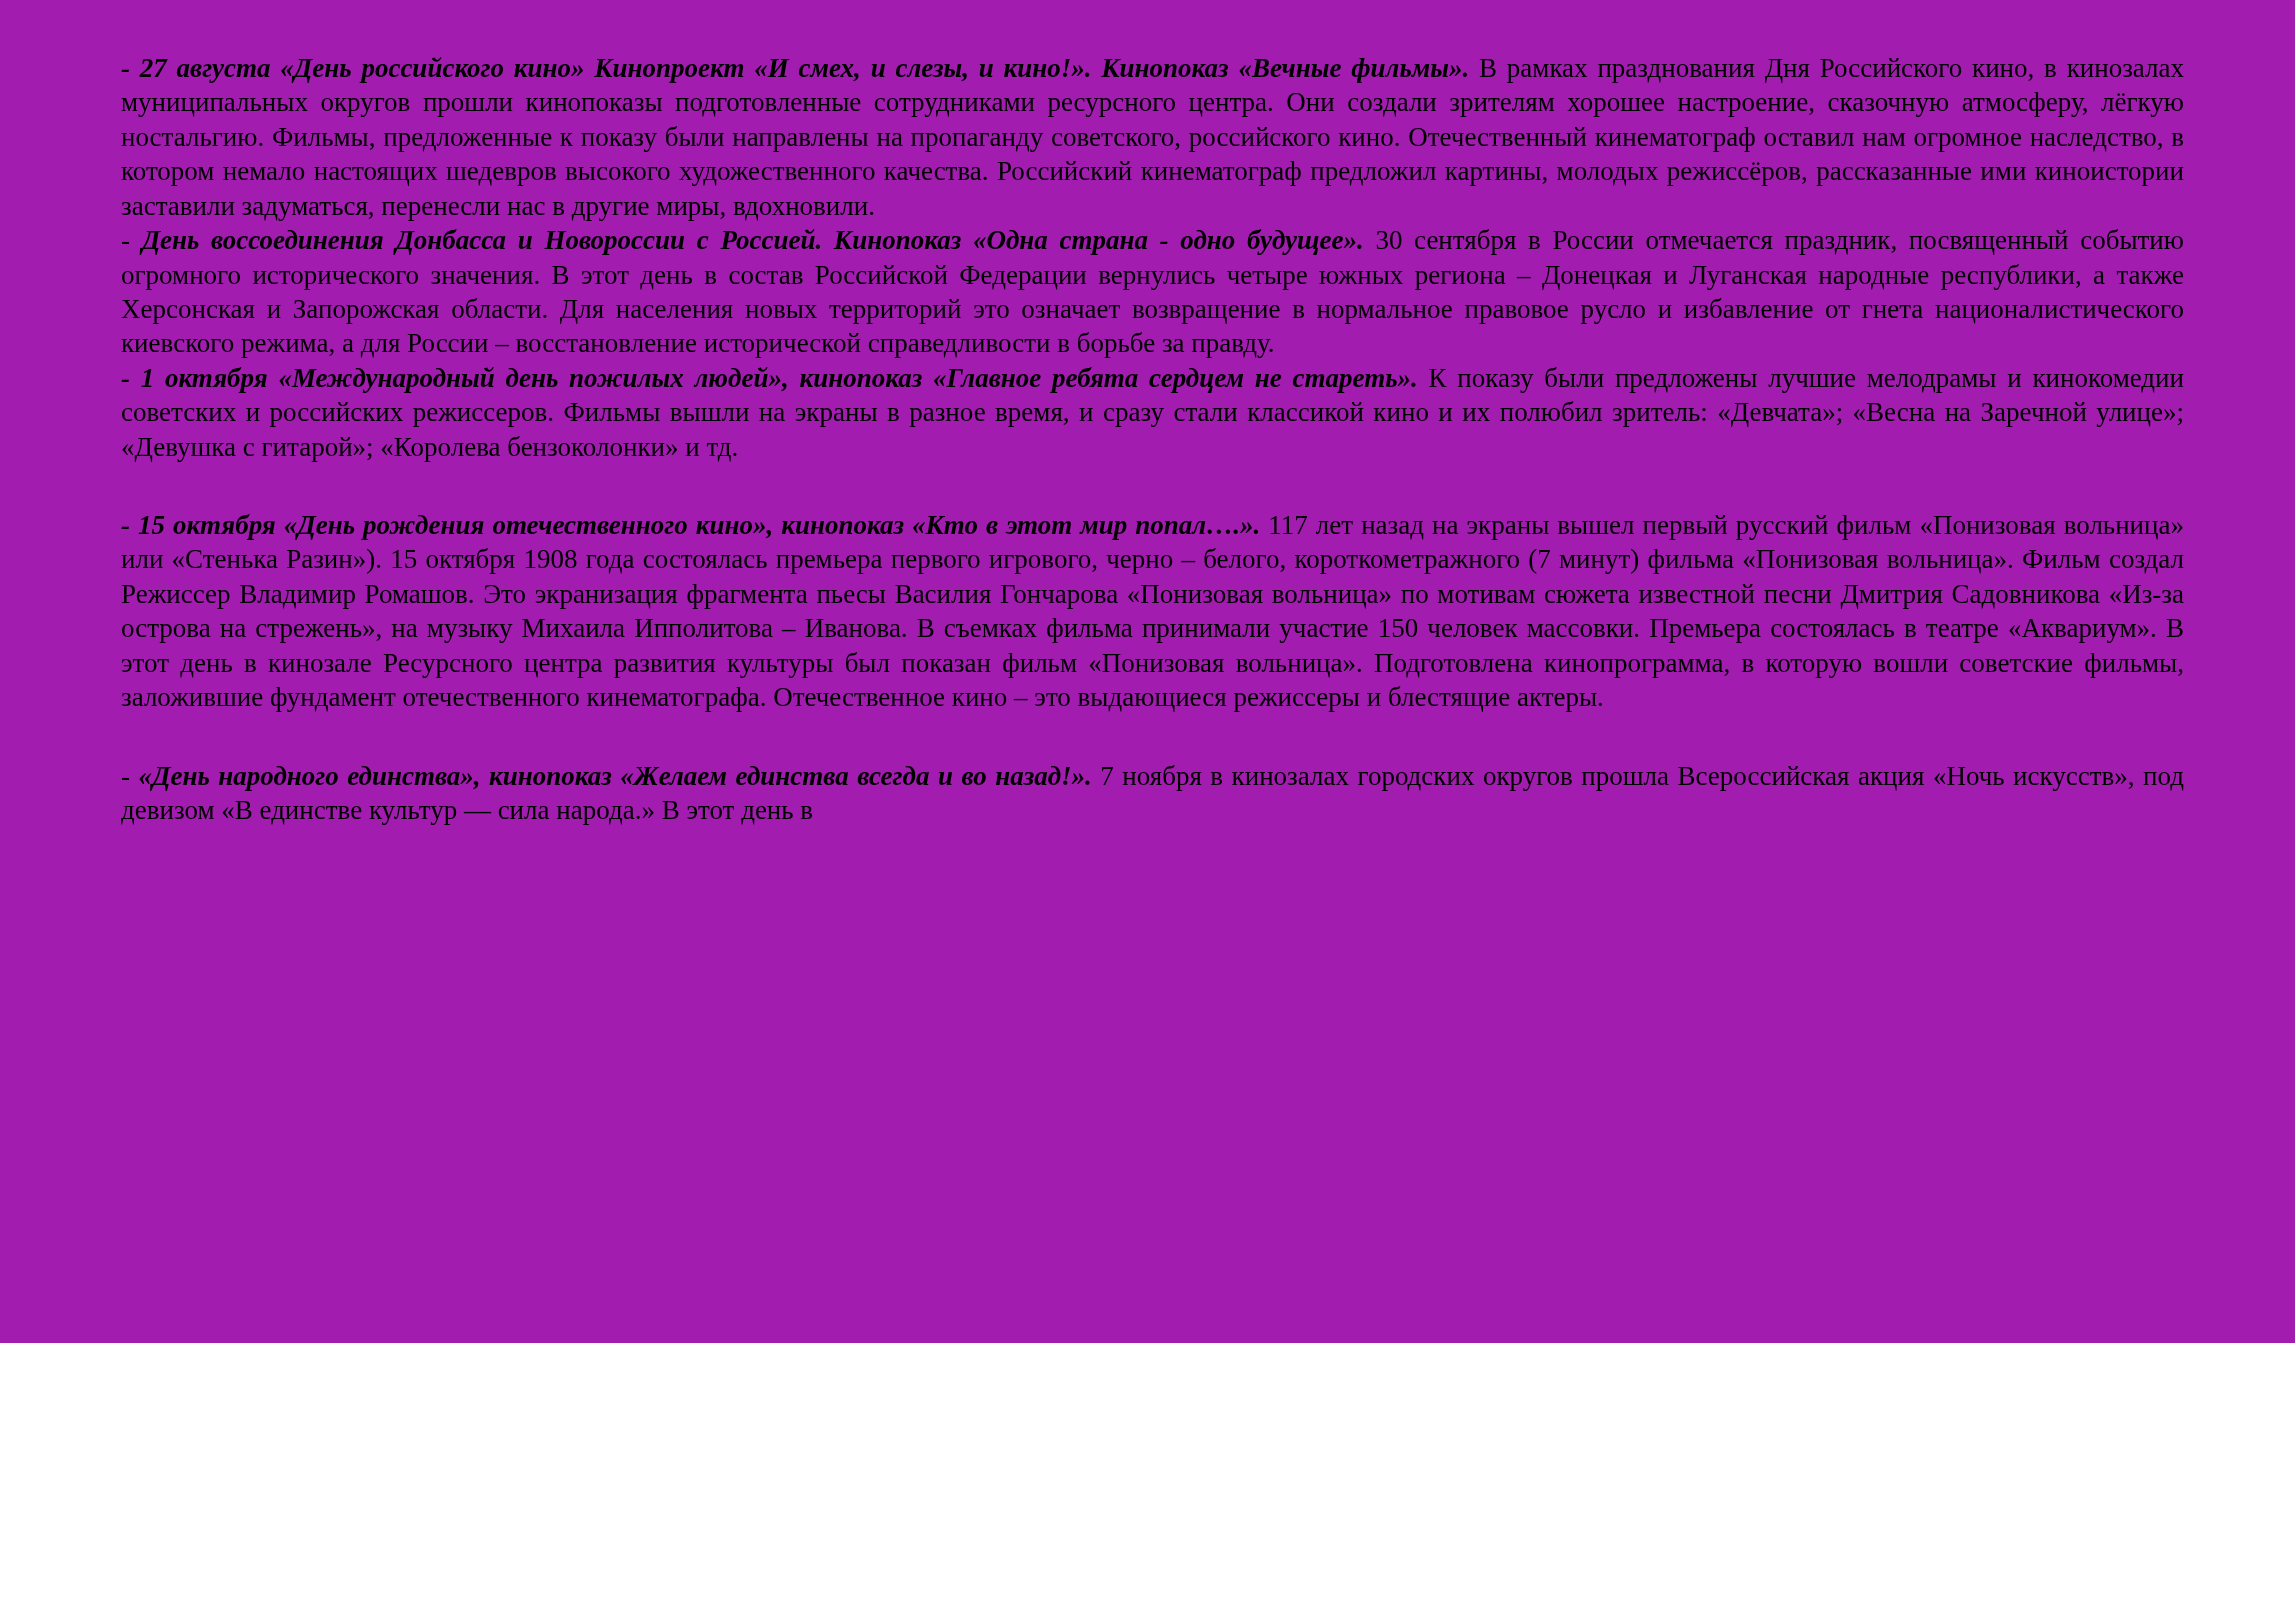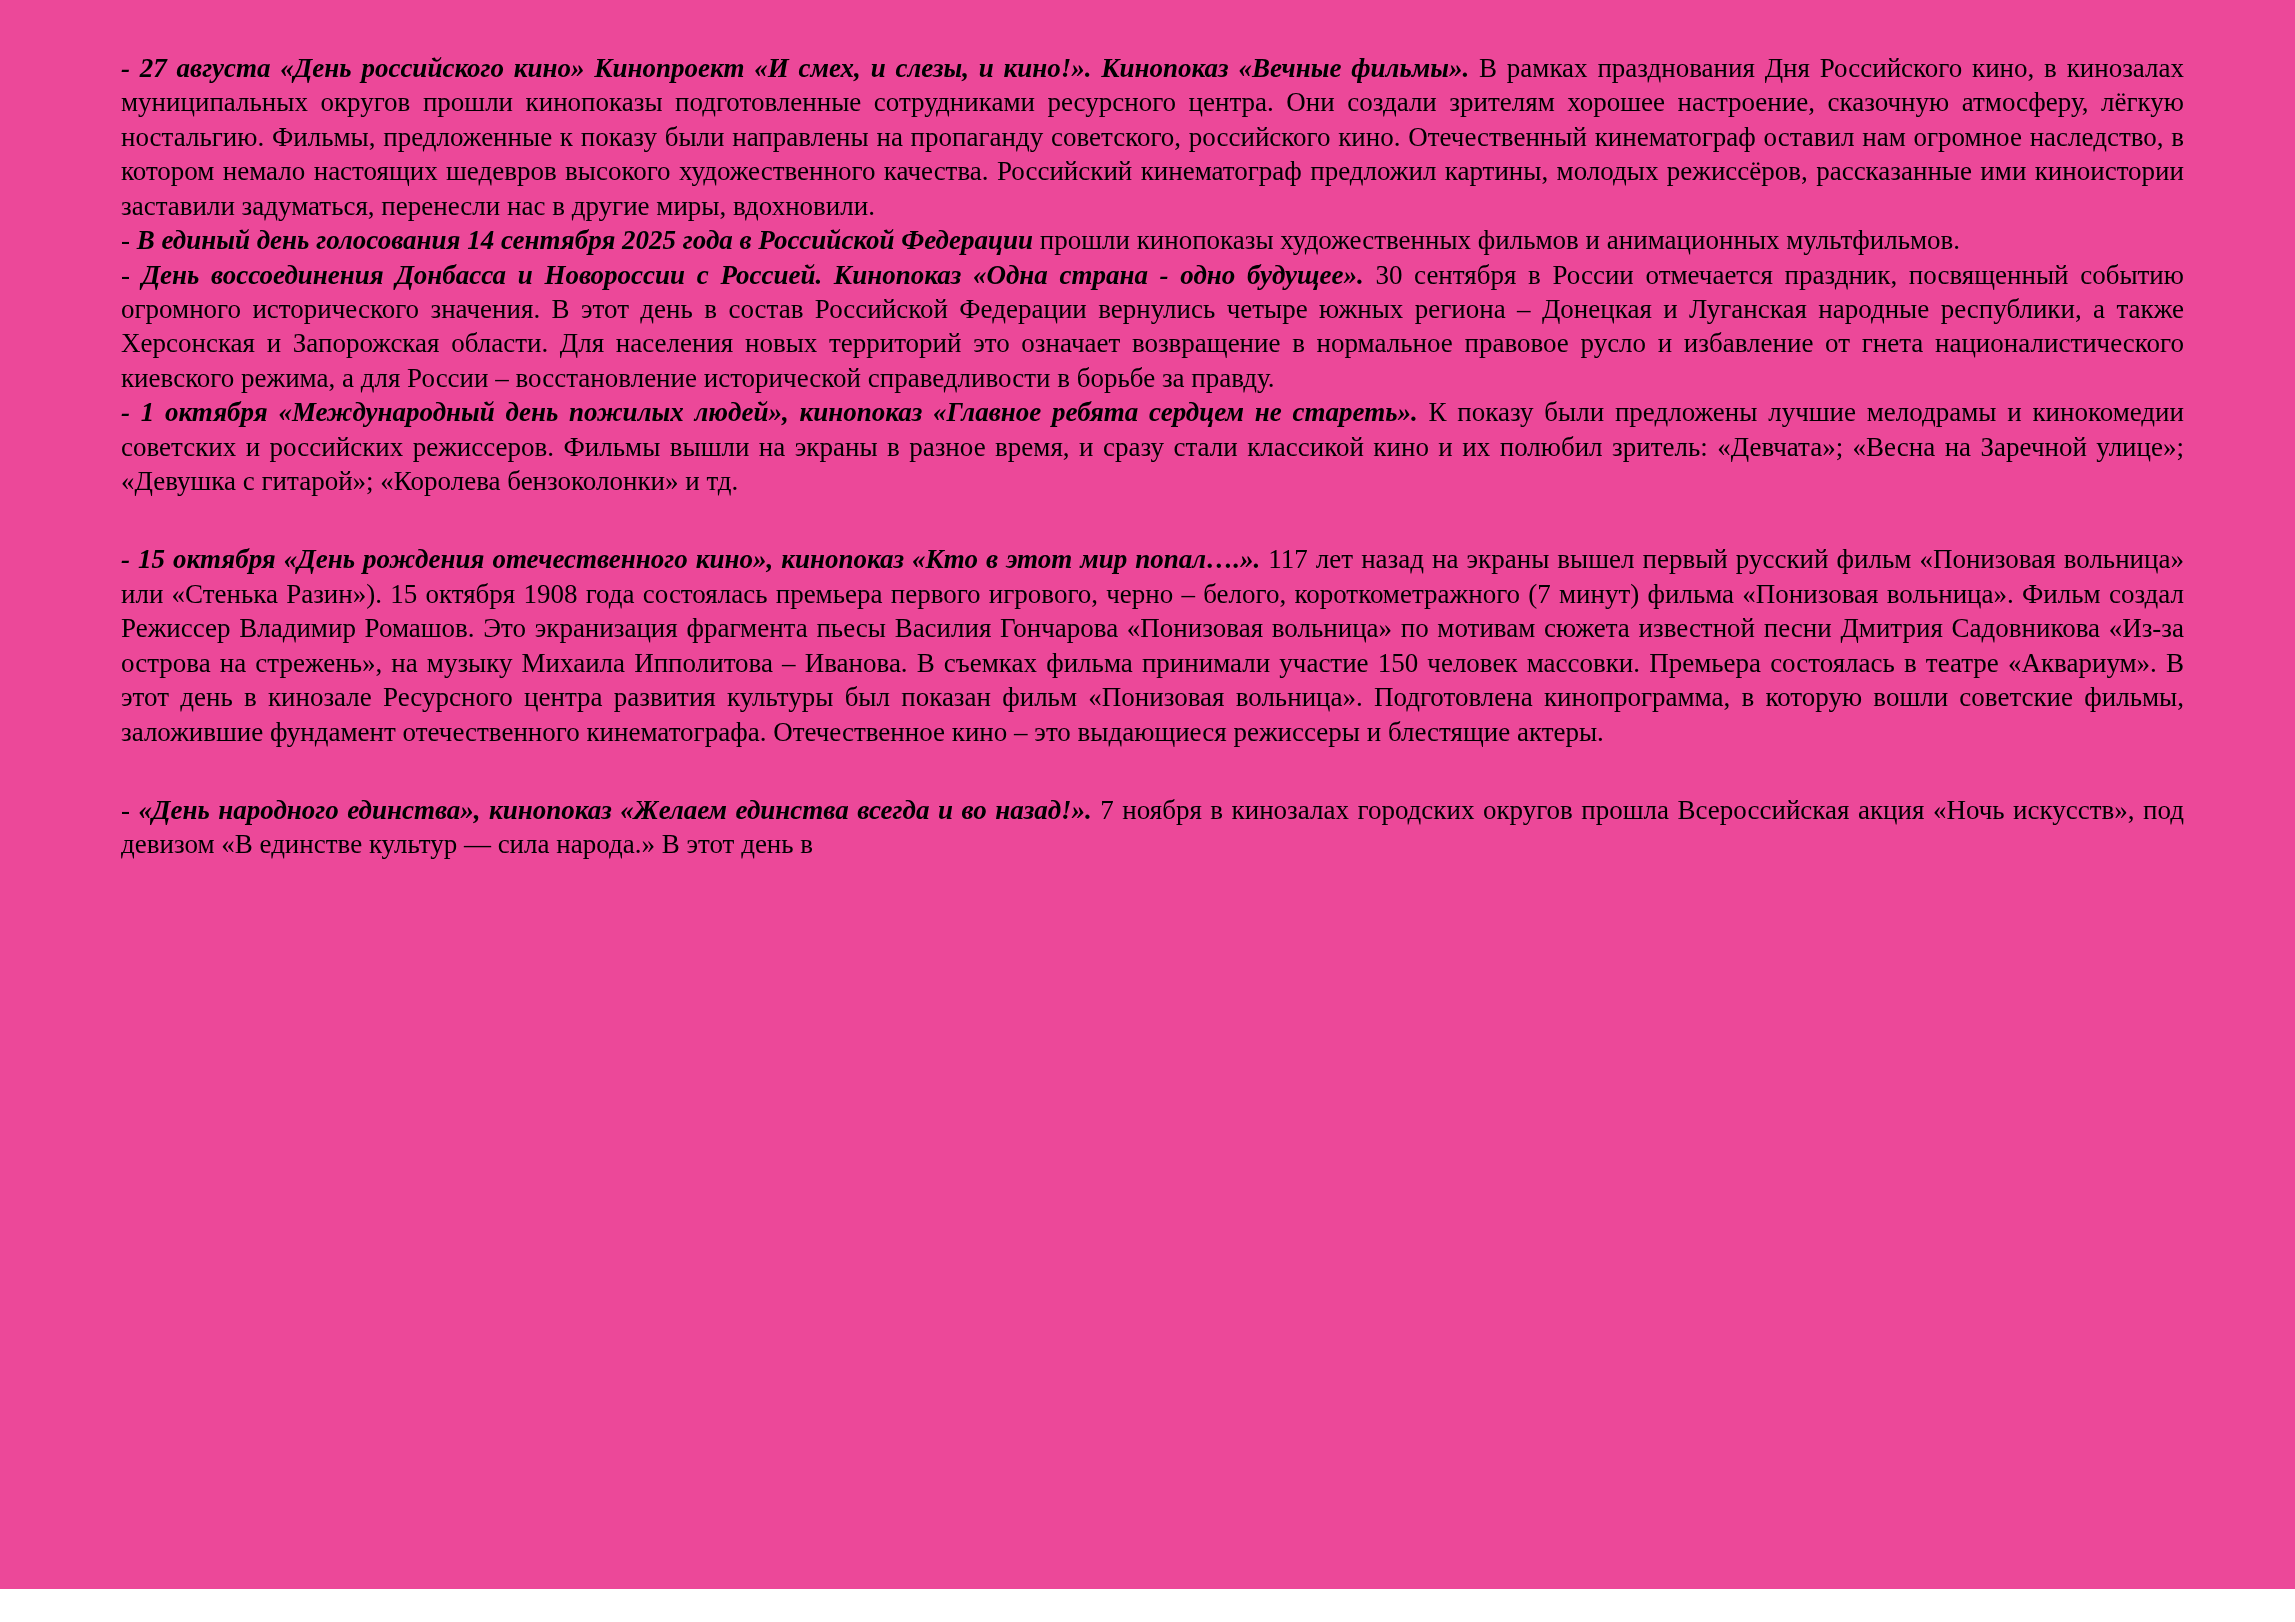--- a/index.html
+++ b/index.html
@@ -10,23 +10,23 @@
   body {
     width: 2295px;
     height: 1623px;
     font-family: "Liberation Serif", "DejaVu Serif", serif;
     color: #000000;
     overflow: hidden;
   }
   .page {
     box-sizing: border-box;
     width: 2295px;
-    height: 1589px;
+    height: 1343px;
     padding: 51px 111px 0 121px;
-    background: #ec4899;
+    background: #a21caf;
   }
   .doc-body {
     font-size: 27px;
     line-height: 1.275;
     text-align: justify;
     text-justify: inter-word;
   }
   p {
     margin: 0 0 0 0;
     text-indent: 0;
@@ -44,23 +44,20 @@
 </head>
 <body>
 
 <div class="page">
   <div class="doc-body">
 
     <p>
       <span class="bi">- 27  августа  «День российского  кино»  Кинопроект «И смех, и слезы, и кино!».  Кинопоказ «Вечные фильмы».</span><span> В рамках празднования Дня Российского кино, в кинозалах муниципальных округов прошли  кинопоказы  подготовленные сотрудниками ресурсного центра. Они создали зрителям хорошее настроение, сказочную атмосферу, лёгкую ностальгию. Фильмы, предложенные к  показу были направлены на пропаганду советского, российского кино. Отечественный кинематограф оставил нам огромное наследство, в котором немало настоящих шедевров высокого художественного качества. Российский кинематограф предложил  картины, молодых режиссёров, рассказанные ими киноистории заставили задуматься, перенесли  нас в другие миры, вдохновили.</span>
     </p>
 
-    <p>
-      <span>- </span><span class="bi">В единый день голосования 14 сентября 2025 года в Российской Федерации</span><span> прошли кинопоказы художественных фильмов и анимационных мультфильмов.</span>
-    </p>
 
     <p>
       <span>- </span><span class="bi">День воссоединения Донбасса и Новороссии с Россией. Кинопоказ «Одна страна - одно будущее».</span><span> 30 сентября в России отмечается праздник, посвященный событию огромного исторического значения. В этот день в состав Российской Федерации вернулись четыре южных региона – Донецкая и Луганская народные республики, а также Херсонская и Запорожская области. Для населения новых территорий это означает возвращение в нормальное правовое русло и избавление от гнета националистического киевского режима, а для России – восстановление исторической справедливости в борьбе за правду.</span>
     </p>
 
     <p>
       <span class="bi">- 1 октября  «Международный день пожилых людей», кинопоказ «Главное  ребята сердцем не стареть».</span><span> К показу были предложены лучшие мелодрамы и кинокомедии советских и российских режиссеров. Фильмы вышли  на экраны в разное время, и  сразу  стали классикой кино и их полюбил зритель: «Девчата»; «Весна на Заречной улице»; «Девушка с гитарой»; «Королева бензоколонки» и тд.</span>
     </p>
 
     <p class="spaced">

